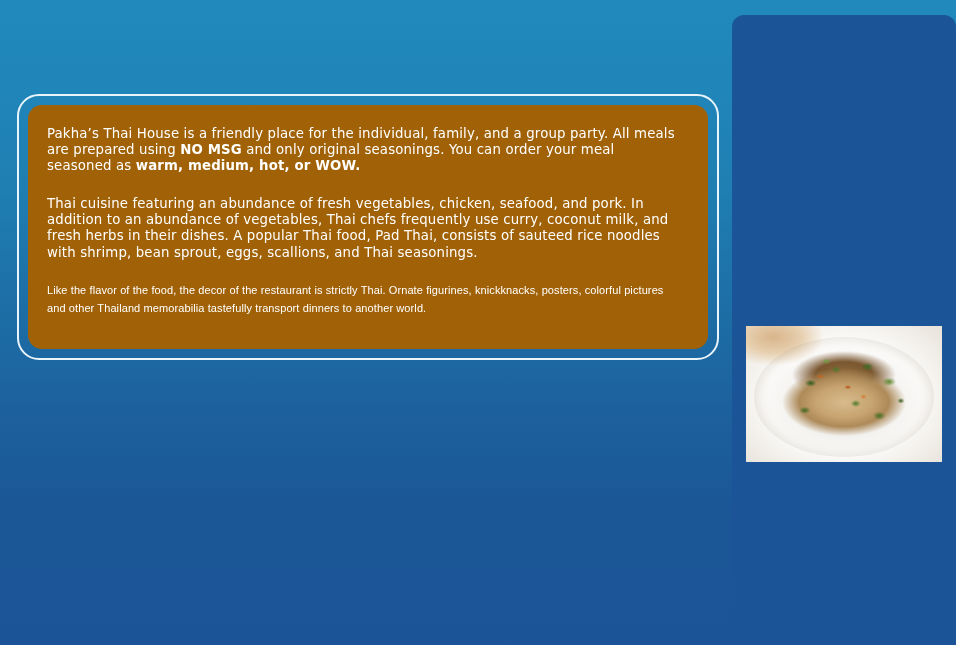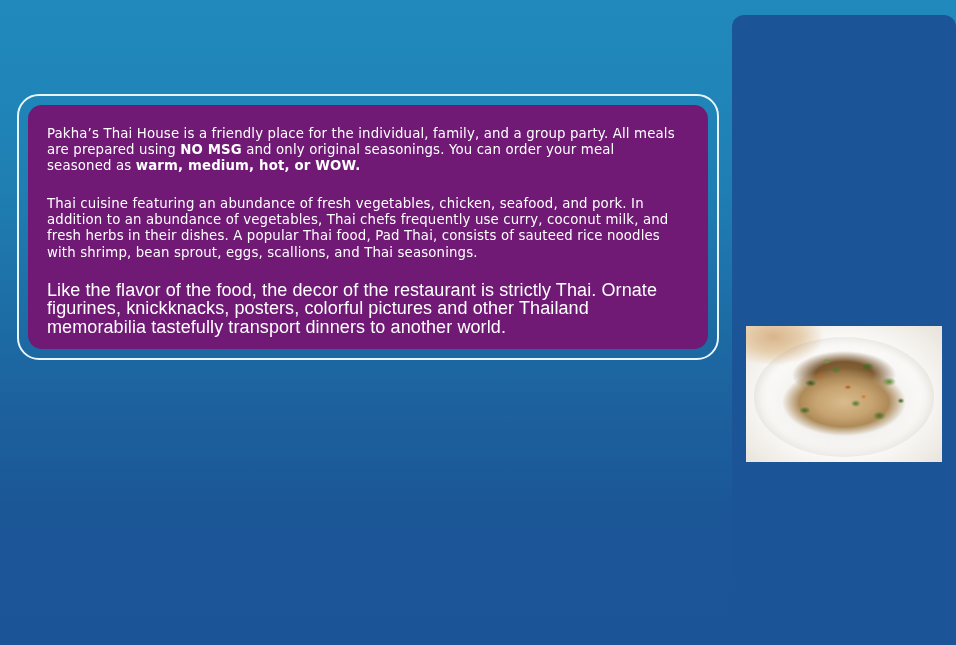--- a/index.html
+++ b/index.html
@@ -93,36 +93,36 @@
     top: 94px;
     width: 702px;
     height: 266px;
     border: 2px solid #eaf4fb;
     border-radius: 22px;
     padding: 9px;
   }
   .callout-inner {
     width: 100%;
     height: 100%;
-    background: #701a75;
+    background: #a16207;
     border-radius: 14px;
     padding: 21px 26px 0 19px;
   }
 
   .para {
     color: #ffffff;
     font-size: 13.3px;
     line-height: 16.1px;
     letter-spacing: 0.15px;
   }
   .para.p1 { margin-bottom: 18px; }
   .para.p2 { margin-bottom: 20px; margin-top: 22px; }
   .para.p3 {
     font-family: "Liberation Sans", sans-serif;
-    font-size: 18px;
+    font-size: 11px;
     line-height: 18.5px;
     letter-spacing: 0.1px;
   }
   .para b { font-weight: bold; }
 </style>
 </head>
 <body>
 
 <div class="right-panel"></div>
 

